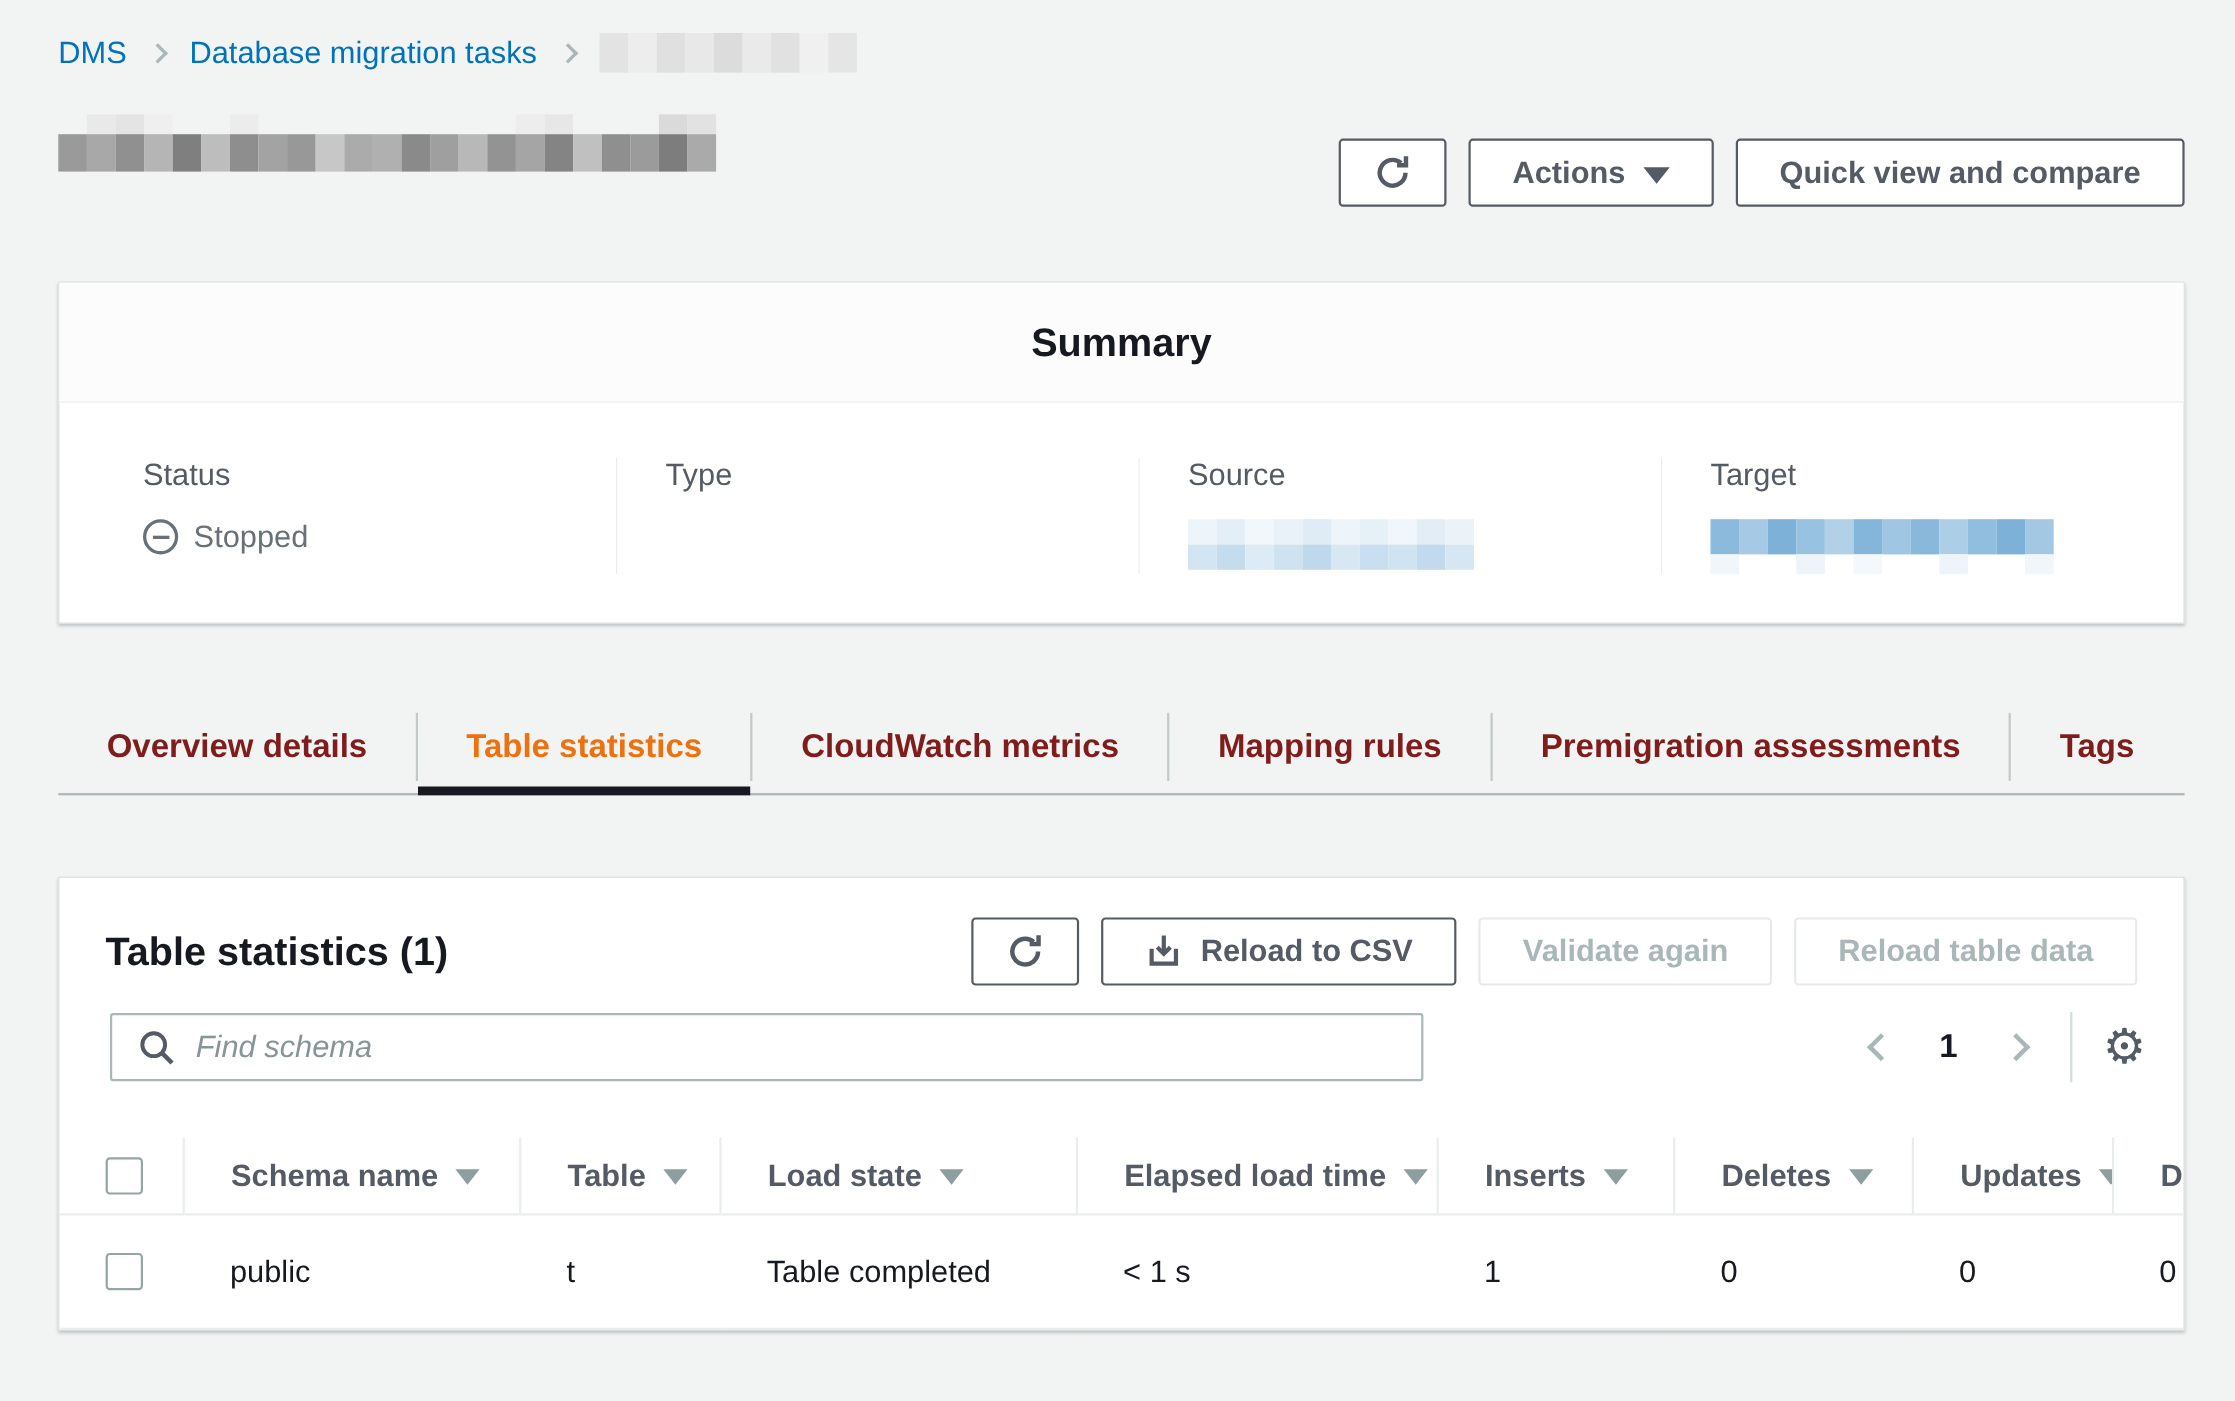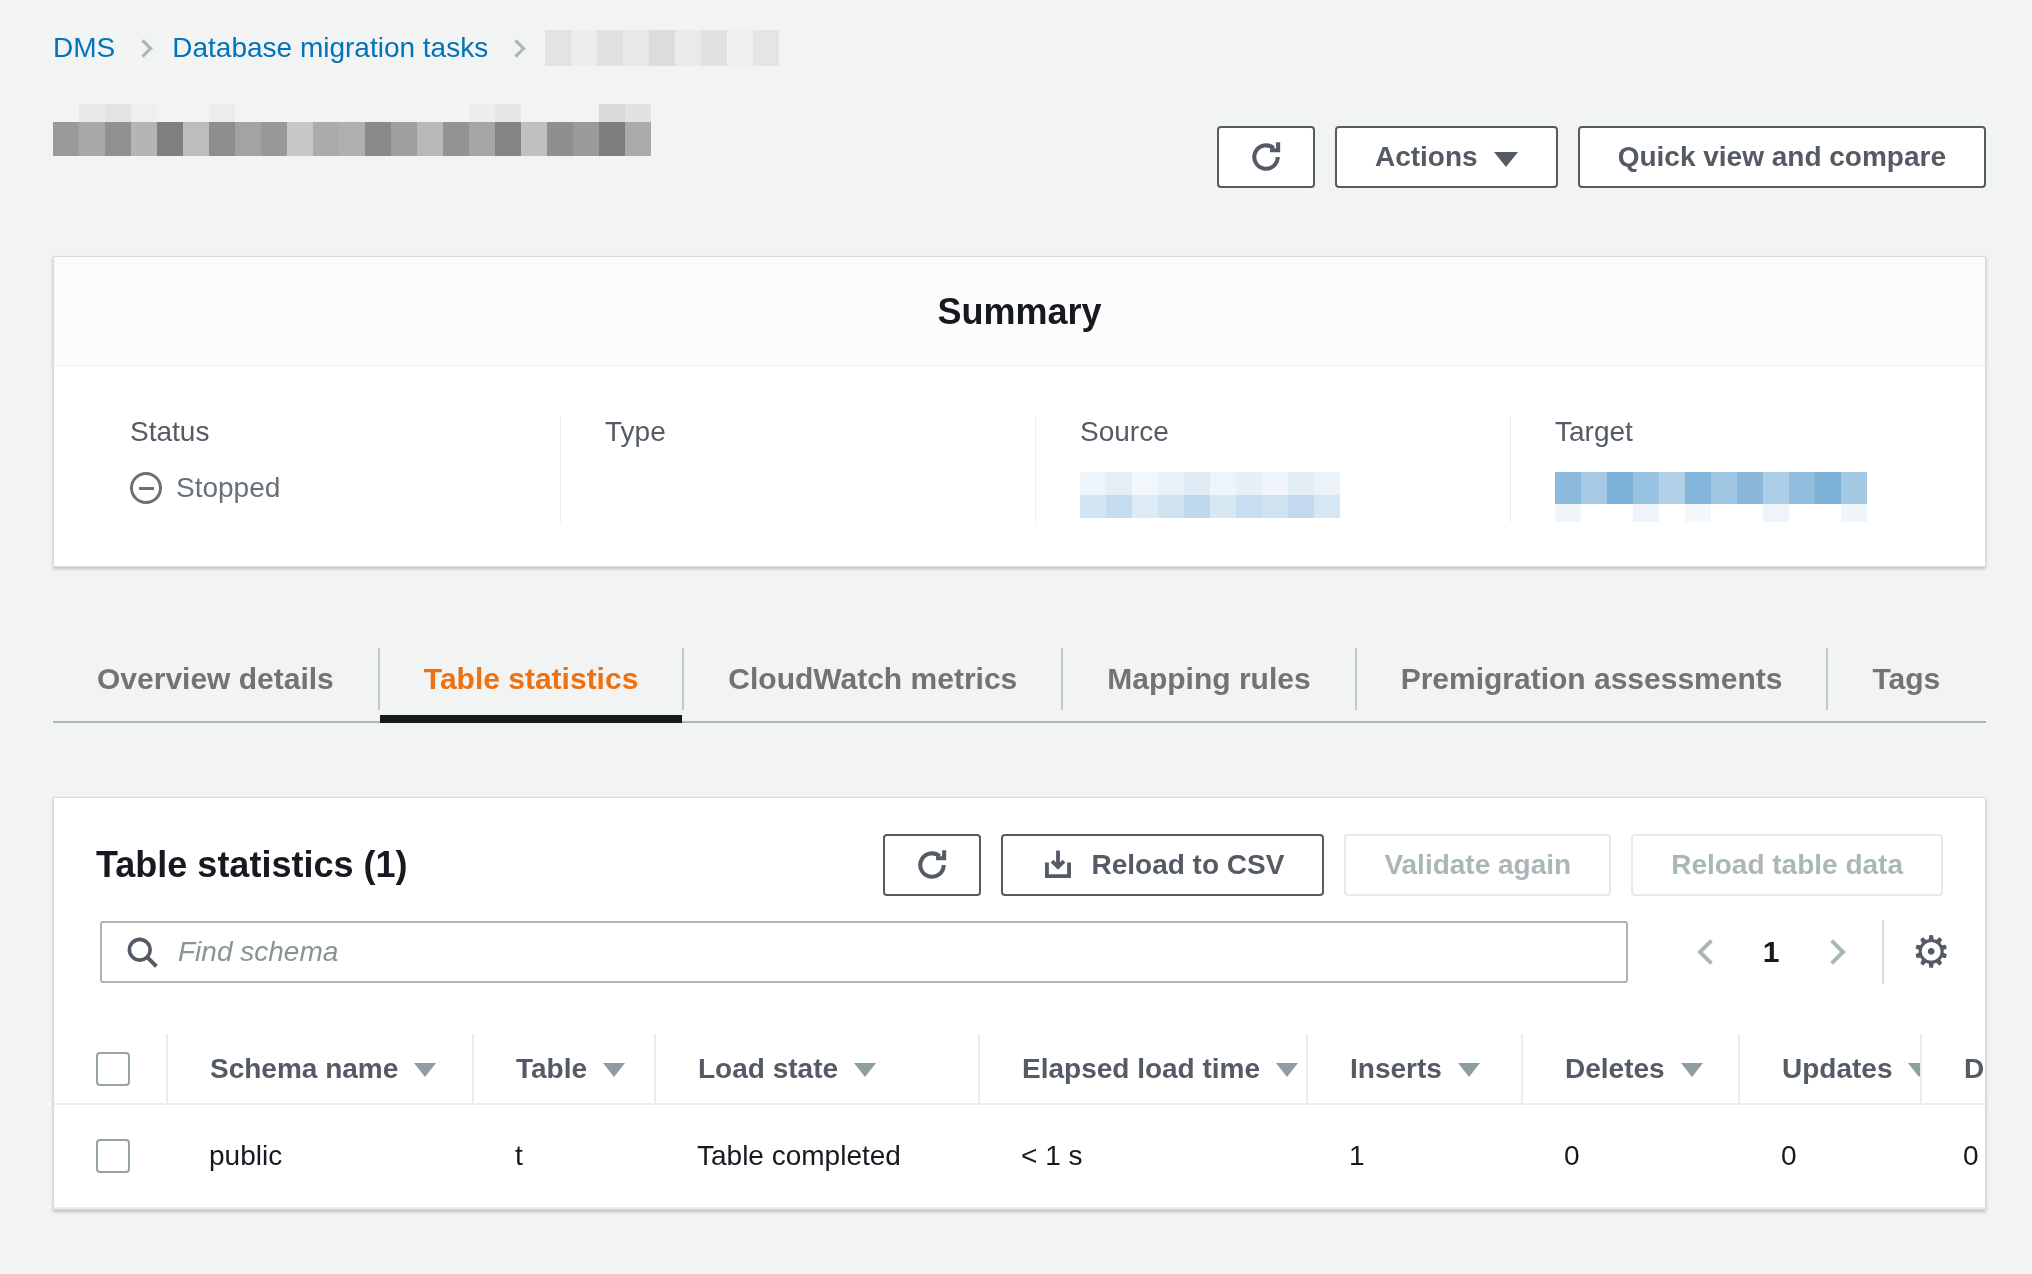--- a/index.html
+++ b/index.html
@@ -50,33 +50,33 @@
   .summary-field { flex:1; padding:0 44px; border-left:1px solid #eaeded; }
   .summary-field:first-child { border-left:none; }
   .field-label { font-size:28px; color:#545b64; margin-bottom:24px; }
   .field-value { font-size:28px; color:#16191f; }
   .status-value { display:flex; align-items:center; gap:14px; color:#687078; }
   .stopped-icon { width:32px; height:32px; border:3px solid #687078; border-radius:50%; display:flex; align-items:center; justify-content:center; }
   .stopped-icon i { display:block; width:15px; height:3px; background:#687078; }
 
   
   .tabs { margin-top:70px; display:flex; align-items:stretch; border-bottom:2px solid #aab7b8; height:86px; }
-  .tab { display:flex; align-items:center; padding:0 44px; font-size:30px; font-weight:700; color:#737373; cursor:pointer; position:relative; margin-bottom:0; }
+  .tab { display:flex; align-items:center; padding:0 44px; font-size:30px; font-weight:700; color:#7f1d1d; cursor:pointer; position:relative; margin-bottom:0; }
   .tab.active { color:#ec7211; }
   .tab.active::after { content:""; position:absolute; left:0; right:0; bottom:-2px; height:8px; background:#16191f; }
   .tab-divider { width:2px; background:#c1c9c9; align-self:center; height:62px; }
 
   
   .stats-panel { margin-top:74px; overflow:hidden; }
   .stats-head { padding:36px 42px 0; display:flex; justify-content:space-between; align-items:center; }
   .stats-buttons { display:flex; gap:20px; }
   .stats-desc { padding:16px 42px 0; font-size:28px; color:#687078; line-height:40px; }
 
   .search-row { margin-top:24px; padding:0 34px 0 46px; display:flex; align-items:center; }
-  .search-wrap { position:relative; width:1528px; }
+  .search-wrap { position:relative; width:1194px; }
   .search-input {
     width:100%; height:62px; border:2px solid #aab7b8; border-radius:3px;
     font-family:"Liberation Sans", sans-serif; font-size:28px; color:#16191f;
     padding:0 20px 0 76px; background:#fff; outline:none;
   }
   .search-input::placeholder { color:#879596; font-style:italic; }
   .search-icon { position:absolute; left:24px; top:13px; }
   .pagination { margin-left:auto; display:flex; align-items:center; gap:44px; }
   .page-chev { width:18px; height:18px; border-top:4px solid #aab7b8; border-right:4px solid #aab7b8; cursor:default; }
   .page-chev.prev { transform:rotate(-135deg); }

